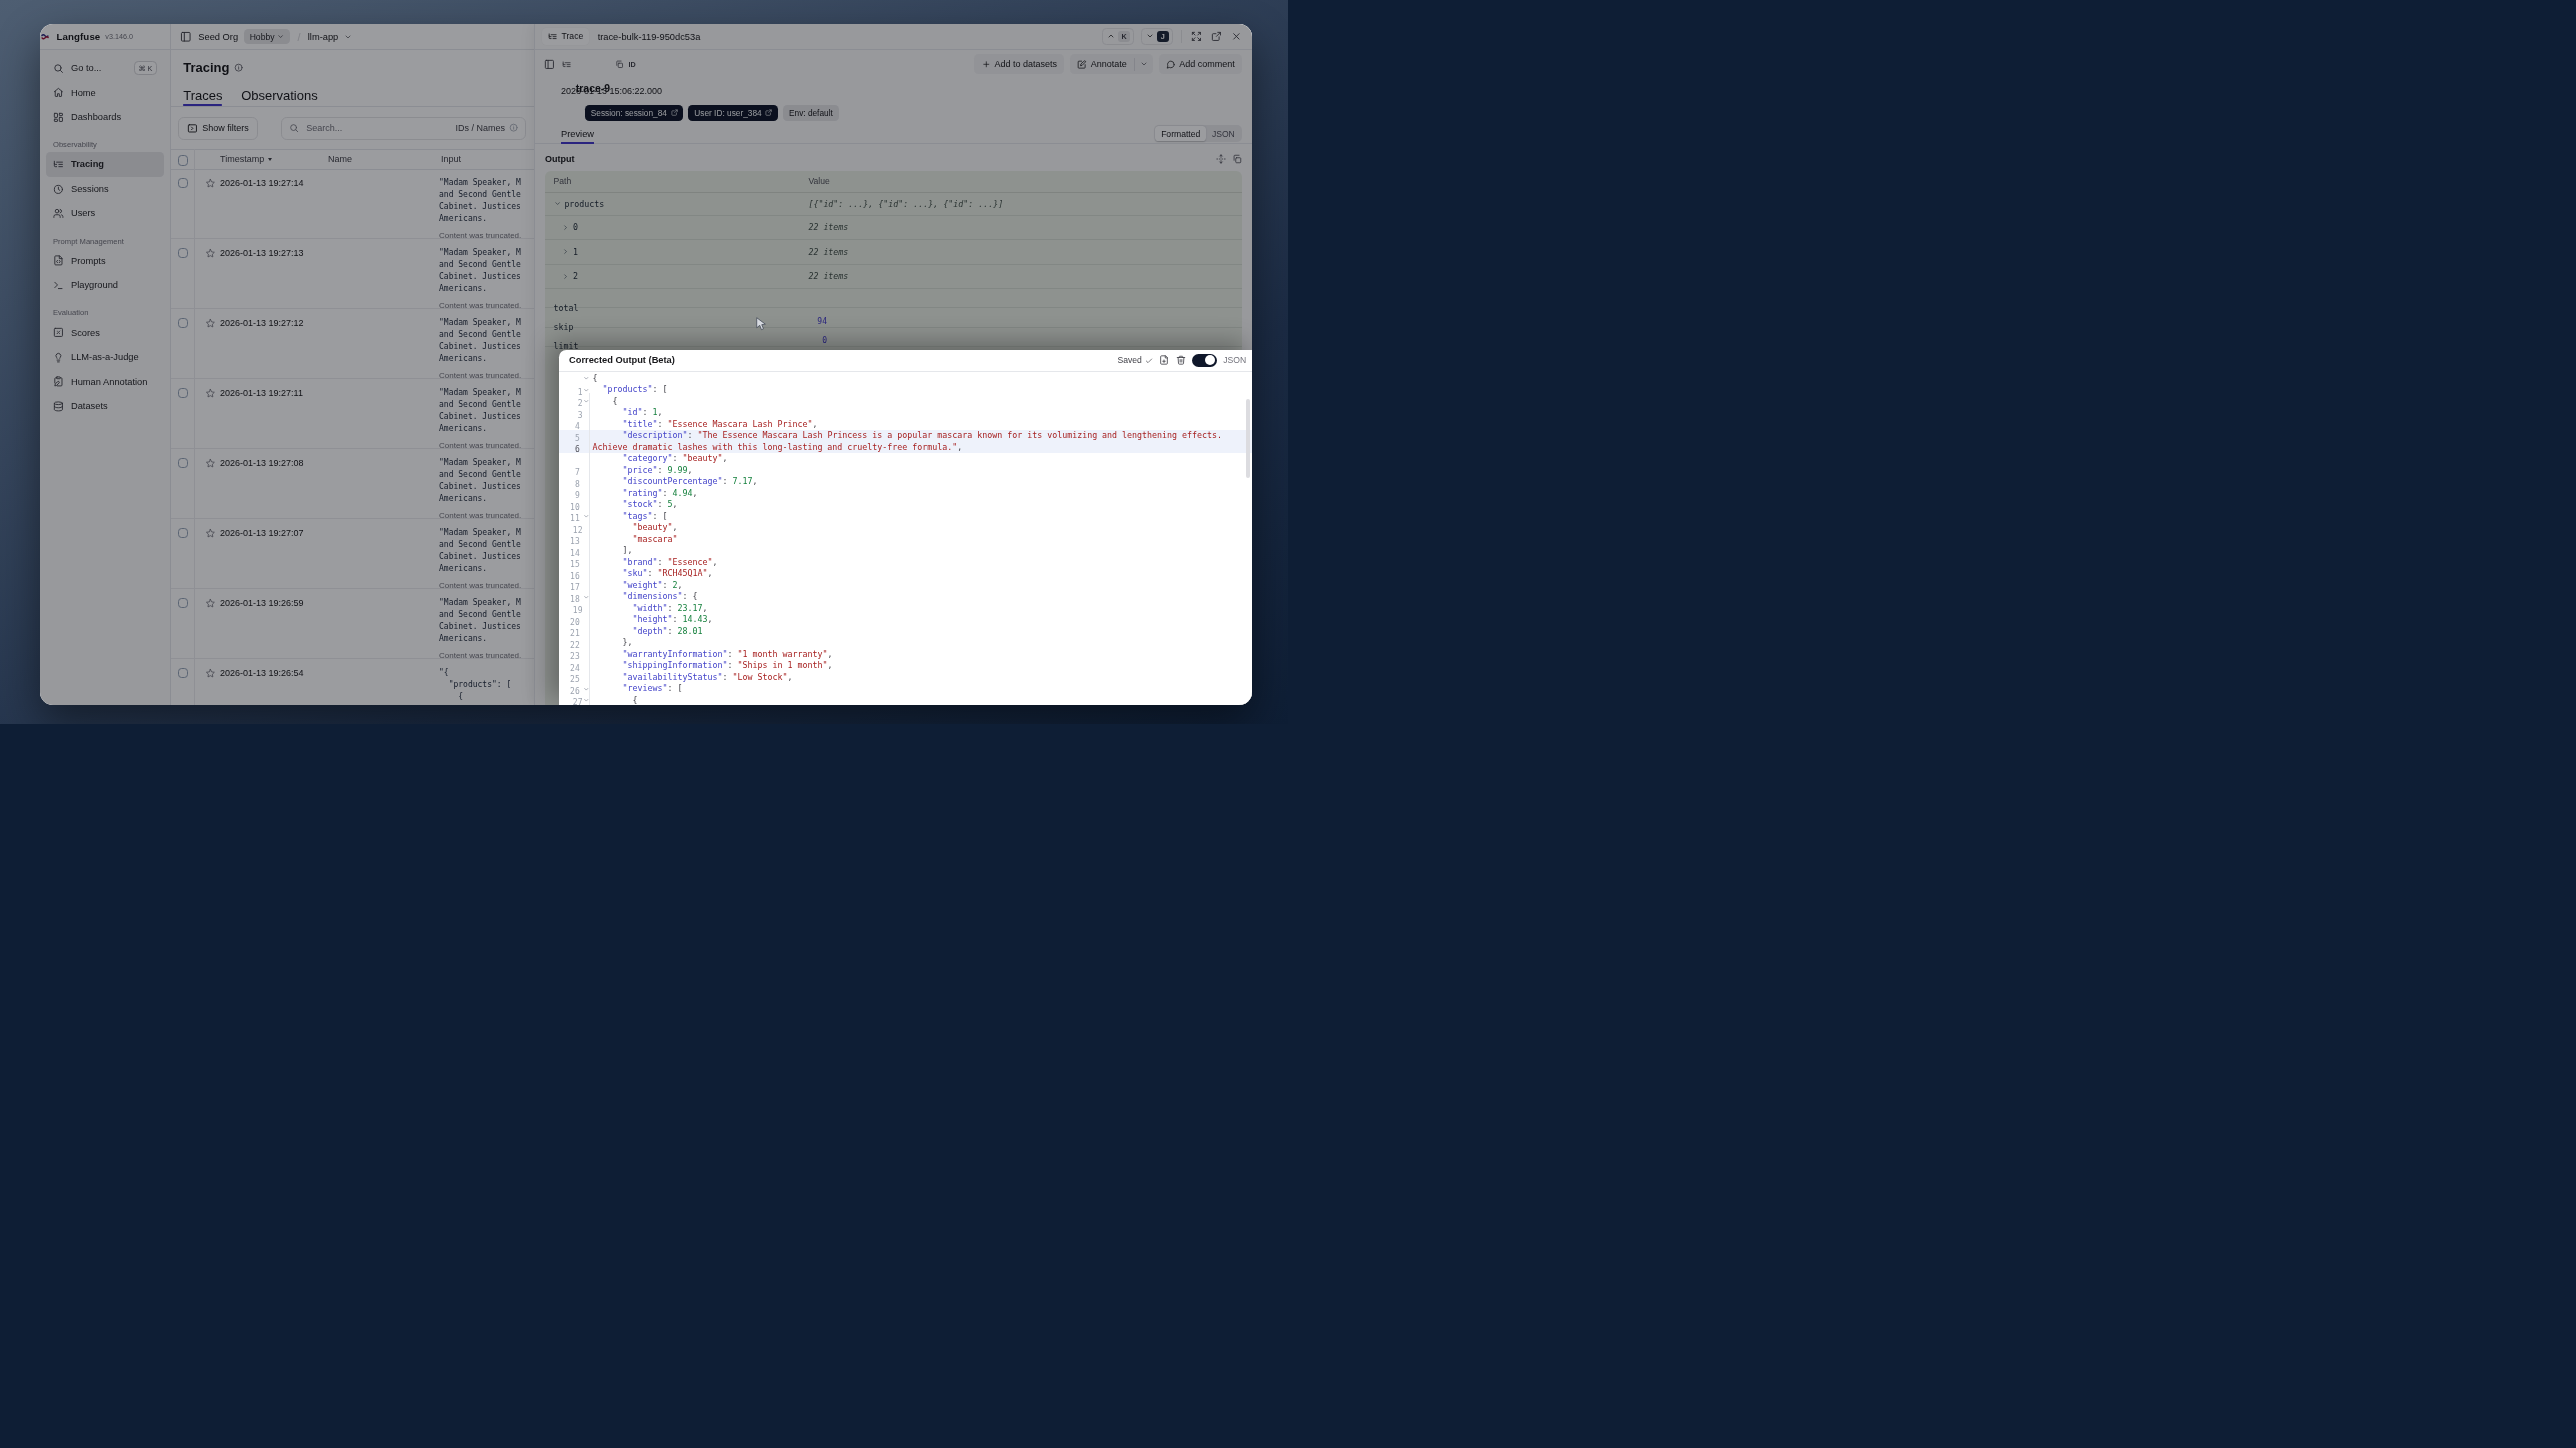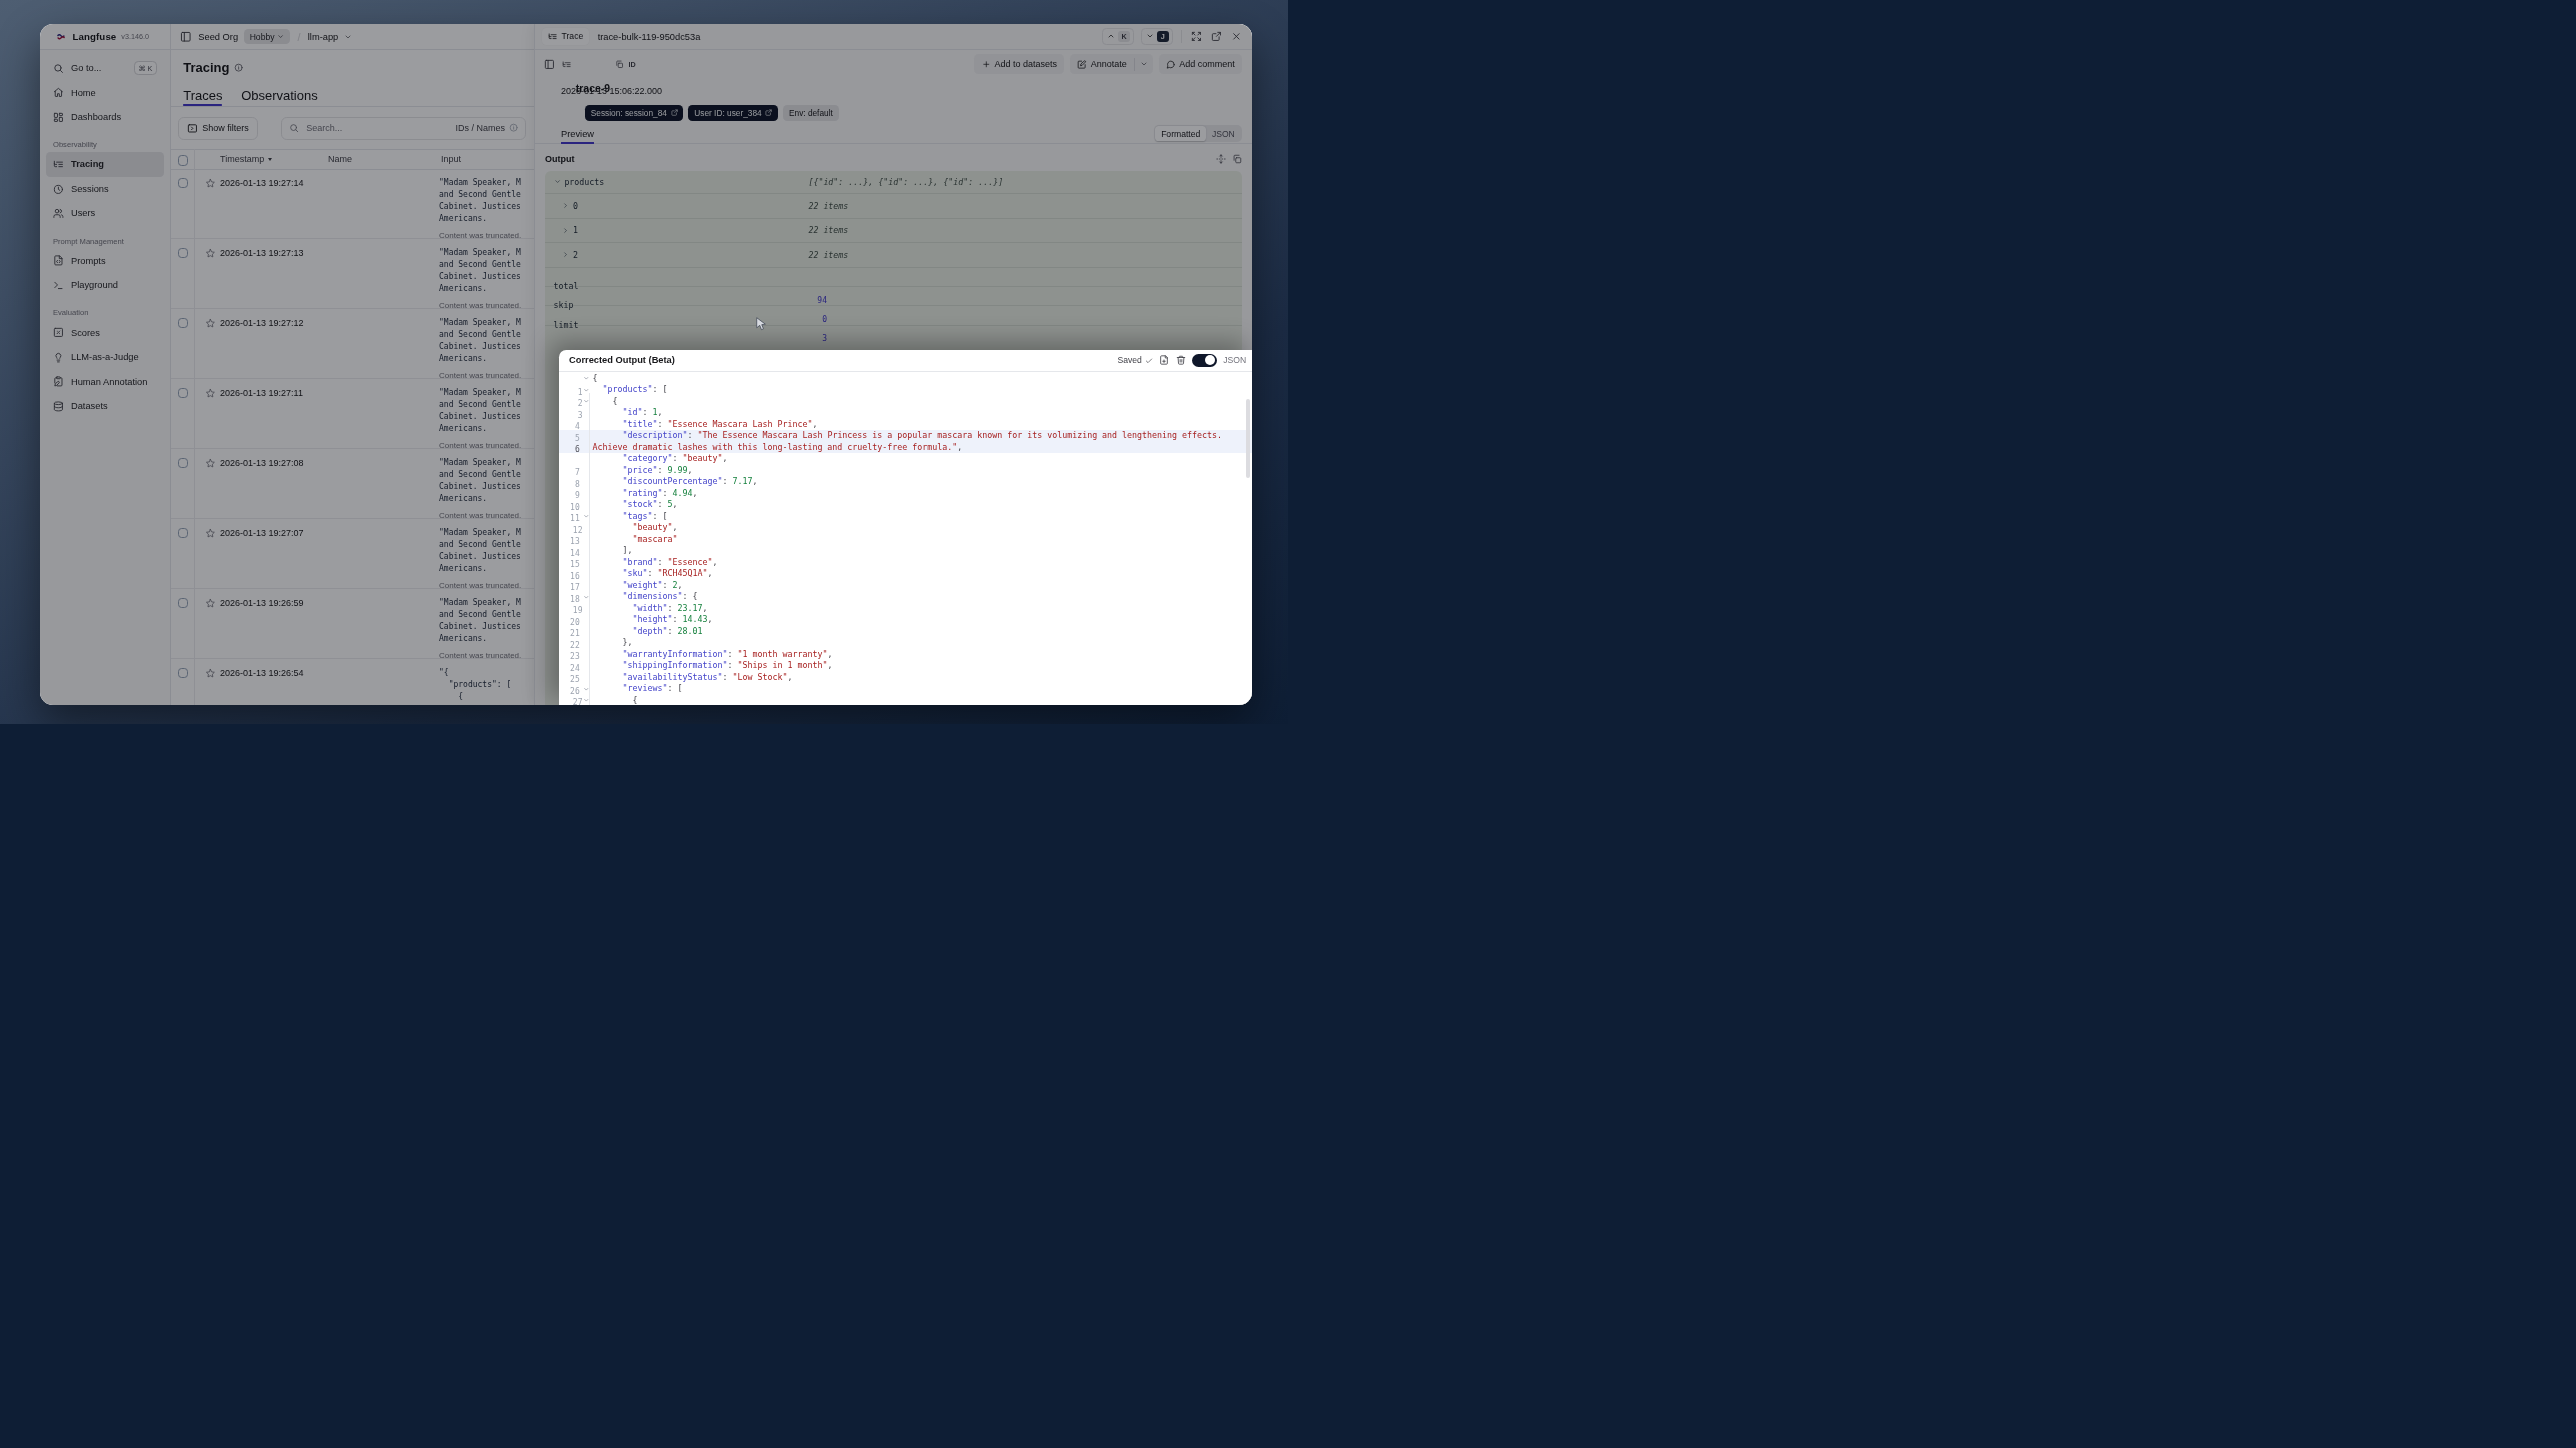--- a/index.html
+++ b/index.html
@@ -3,21 +3,21 @@
 <meta charset="utf-8">
 <style>
   html,body{margin:0;padding:0;background:#0e1e35;font-family:"Liberation Sans","DejaVu Sans",sans-serif;}
   *{box-sizing:border-box;}
   .stage{position:relative;width:1288px;height:724px;overflow:hidden;
          background:linear-gradient(155deg,#4e5e72 0%,#35455c 35%,#1b2b44 70%,#0e1e35 100%);}
   .window{position:absolute;left:40px;top:24px;width:1212px;height:681px;background:#fff;
           border-radius:13px;overflow:hidden;box-shadow:0 17.3px 43px rgba(0,0,0,.45);}
   
   .topbar{position:absolute;left:0;top:0;right:0;height:26px;background:#fff;border-bottom:0.7px solid #e5e7eb;display:flex;z-index:5;}
-  .brand{width:131px;border-right:0.7px solid #e5e7eb;display:flex;align-items:center;padding:0 16px;gap:5px;flex:none;}
+  .brand{width:131px;border-right:0.7px solid #e5e7eb;display:flex;align-items:center;padding:0 0;gap:5px;flex:none;}
   .brand-name{font-size:9.7px;font-weight:700;color:#18181b;letter-spacing:0.1px;}
   .brand-ver{font-size:7.2px;color:#71717a;margin-top:0.7px;}
   .projzone{display:flex;align-items:center;gap:5.8px;padding-left:7.2px;color:#18181b;}
   .org-label{font-size:9.3px;font-weight:500;}
   .chip{background:#e4e4e7;border-radius:4.3px;height:15px;display:inline-flex;align-items:center;gap:2.9px;padding:0 5.8px;font-size:8.6px;font-weight:500;color:#27272a;}
   .slash{color:#d4d4d8;font-size:10.8px;margin:0 1.4px;}
   
   .sidebar{position:absolute;left:0;top:26px;bottom:0;width:131px;background:#fafafa;border-right:0.7px solid #e5e7eb;padding:5.8px 5.8px 0 5.8px;}
   .sb-item{height:24.5px;display:flex;align-items:center;gap:7.2px;padding:0 7.2px;border-radius:4.3px;color:#27272a;font-size:9.3px;cursor:pointer;}
   .sb-item .ic{color:#3f3f46;}
@@ -691,20 +691,24 @@
           <i class="ic ic14">
               <svg viewBox="0 0 24 24" fill="none" stroke="currentColor" stroke-width="2" stroke-linecap="round" stroke-linejoin="round">
                 <rect x="9" y="9" width="12" height="12" rx="2"></rect>
                 <path d="M5 15V5a2 2 0 0 1 2-2h10"></path>
               </svg>
             </i>
         </span>
       </div>
 
       <div class="out-table">
+        <div class="o-hrow">
+          <div>Path</div>
+          <div style="padding-left:1.4px">Value</div>
+        </div>
         <div id="output-rows">
             <div class="o-row" style="height: 23px;">
               <div class="o-path">
                 <i class="ic ic10">
                   <svg viewBox="0 0 24 24" fill="none" stroke="currentColor" stroke-width="2" stroke-linecap="round" stroke-linejoin="round">
                     <path d="m6 9 6 6 6-6"></path>
                   </svg>
                 </i>
                 <span>products</span>
               </div>

